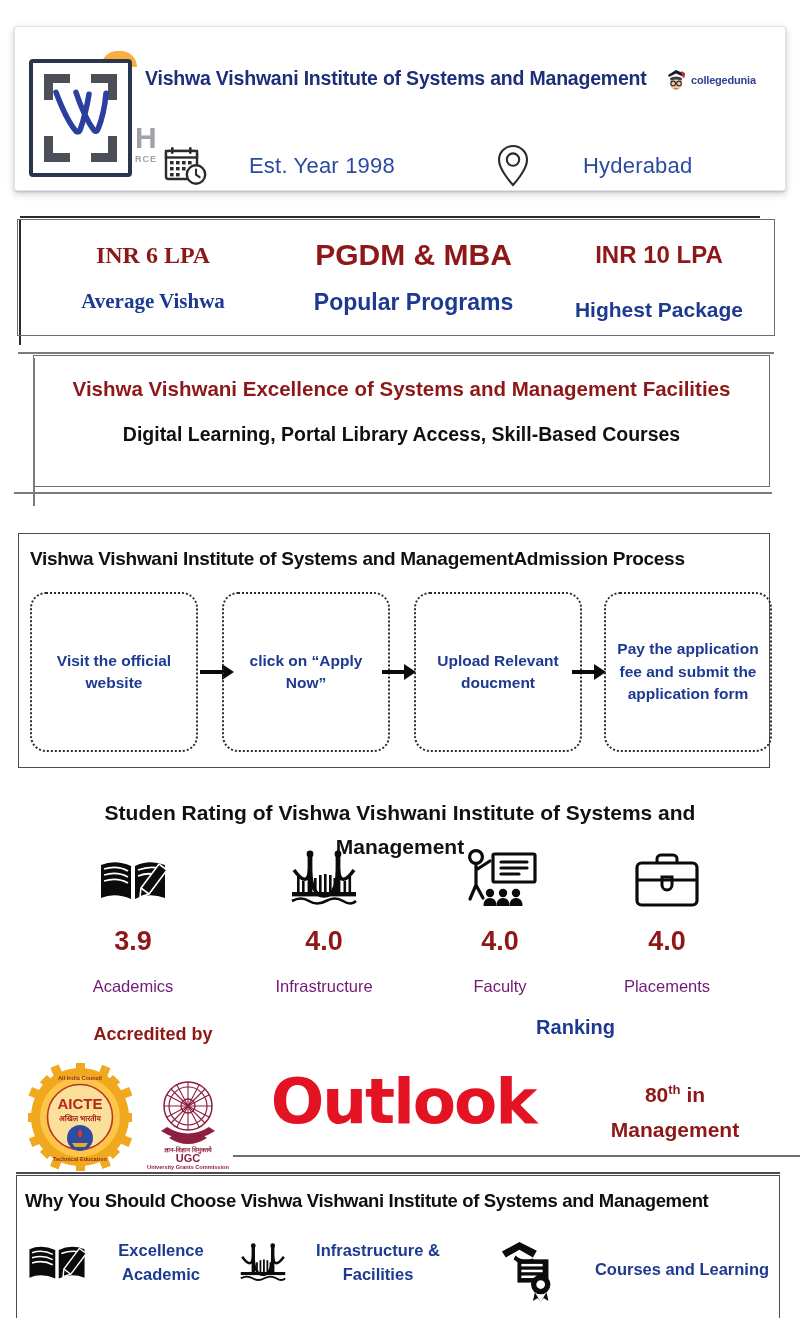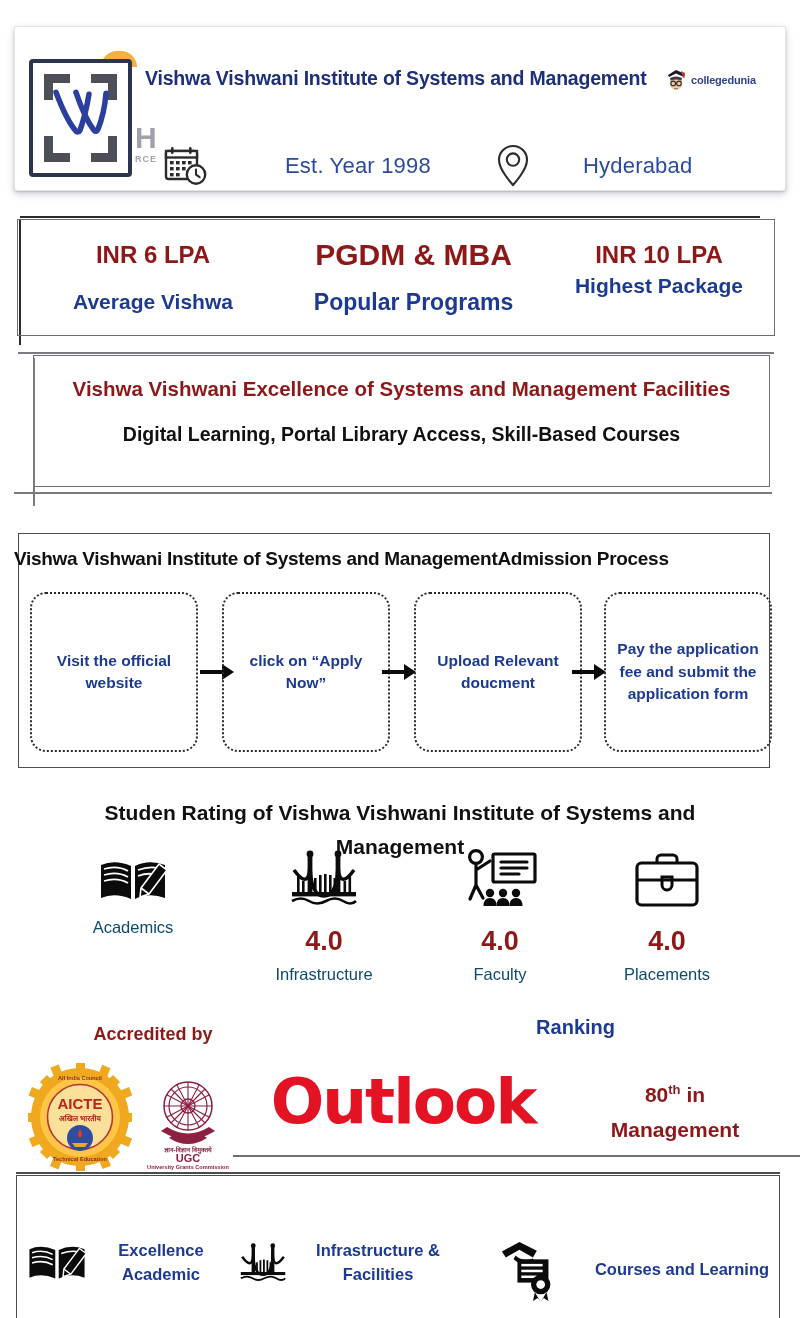--- a/index.html
+++ b/index.html
@@ -133,21 +133,21 @@
     text-align:center; font-size:20.5px; font-weight:700; color:#8e1717;
   }
   .fac-sub {
     position:absolute; left:33px; top:423px; width:737px;
     text-align:center; font-size:19.5px; font-weight:700; color:#101010;
   }
 
   
   .adm-frame { position:absolute; left:18px; top:533px; width:752px; height:235px; border:1.5px solid #4c4c50; }
   .adm-title {
-    position:absolute; left:14px; top:548px; width:742px;
+    position:absolute; left:30px; top:548px; width:742px;
     font-size:19px; font-weight:700; color:#101010; letter-spacing:-.3px;
     white-space:nowrap;
   }
   .step {
     position:absolute; top:592px;
     width:168px; height:160px;
     border:2px dotted #2b2b2b;
     border-radius:16px;
     display:flex; align-items:center; justify-content:center;
     padding:6px 8px;
@@ -169,21 +169,21 @@
 
   
   .rat-title {
     position:absolute; left:40px; top:796px; width:720px;
     text-align:center; font-size:21px; font-weight:700; color:#111;
     line-height:1.6;
   }
   .rat-col { position:absolute; top:848px; width:150px; text-align:center; }
   .rat-icon { height:62px; display:flex; align-items:flex-end; justify-content:center; }
   .rat-val { font-size:27px; font-weight:700; color:#8e1717; margin-top:16px; }
-  .rat-lab { font-size:16.5px; color:#0c4a6e; margin-top:8px; }
+  .rat-lab { font-size:16.5px; color:#701a75; margin-top:20px; }
 
   
   .acc-title {
     position:absolute; left:48px; top:1024px; width:210px;
     text-align:center; font-size:18px; font-weight:700; color:#8e1717;
   }
   .rank-title {
     position:absolute; left:435px; top:1016px; width:180px;
     text-align:right; font-size:20px; font-weight:700; color:#1d3a93;
   }
@@ -279,47 +279,47 @@
               <rect x="25" y="16" width="3.6" height="3.4"></rect>
             <rect x="7" y="22" width="3.6" height="3.4"></rect>
               <rect x="13" y="22" width="3.6" height="3.4"></rect>
             <rect x="19" y="22" width="3.6" height="3.4"></rect>
             <rect x="7" y="28" width="3.6" height="3.4"></rect>
               <rect x="13" y="28" width="3.6" height="3.4"></rect>
           </g>
           <circle cx="33" cy="29.5" r="9.2" fill="#fff" stroke="#2b2b2b" stroke-width="2.4"></circle>
           <path d="M33 24.5 v5.2 l3.6 2.4" stroke="#2b2b2b" stroke-width="2.1" fill="none" stroke-linecap="round"></path>
         </svg>
-        <span class="hdr-label" style="margin-left:76px;">Est. Year  1998</span>
+        <span class="hdr-label" style="margin-left:40px;">Est. Year  1998</span>
       </div>
       <div class="hdr-item">
         <svg width="40" height="48" viewBox="0 0 40 48">
           <path d="M20 4 C12.3 4 6 10.2 6 17.9 C6 28 20 43 20 43 C20 43 34 28 34 17.9 C34 10.2 27.7 4 20 4 Z" fill="none" stroke="#2b2b2b" stroke-width="2.1"></path>
           <circle cx="20" cy="17.6" r="6.2" fill="none" stroke="#2b2b2b" stroke-width="2.1"></circle>
         </svg>
         <span class="hdr-label" style="margin-left:50px;">Hyderabad</span>
       </div>
     </div>
   </div>
 
   <div class="pkg-line-top"></div>
   <div class="pkg-line-left"></div>
   <div class="pkg-outer"></div>
 
-  <div class="pkg-cell" style="left:33px; top:240px; width:240px;">
+  <div class="pkg-cell" style="left:33px; top:240px; width:240px;font-family:Liberation Serif, serif;">
     <div class="pkg-val">INR 6 LPA</div>
     <div class="pkg-lab" style="margin-top:18px;">Average  Vishwa</div>
   </div>
   <div class="pkg-cell" style="left:275px; top:236px; width:277px;">
     <div class="pkg-val big">PGDM &amp; MBA</div>
     <div class="pkg-lab" style="margin-top:14px; font-size:23px;">Popular Programs</div>
   </div>
   <div class="pkg-cell" style="left:553px; top:240px; width:212px;">
     <div class="pkg-val">INR 10 LPA</div>
-    <div class="pkg-lab" style="margin-top:2px;">Highest Package</div>
+    <div class="pkg-lab" style="margin-top:26px;">Highest Package</div>
   </div>
 
   <div class="fac-line-top"></div>
   <div class="fac-frame"></div>
   <div class="fac-line-left"></div>
   <div class="fac-line-bot"></div>
   <div class="fac-title">Vishwa Vishwani Excellence of Systems and Management Facilities</div>
   <div class="fac-sub">Digital Learning, Portal Library Access, Skill-Based Courses</div>
 
   <div class="adm-frame"></div>
@@ -362,20 +362,21 @@
         <path d="M38 14 q14 -7 30 -1 v33 q-16 -6 -30 1 Z" fill="#0b0b0b"></path>
         <path d="M7 17 q13 -4 24 2" stroke="#fff" stroke-width="1.8" fill="none"></path>
         <path d="M7 23 q13 -4 24 2" stroke="#fff" stroke-width="1.8" fill="none"></path>
         <path d="M7 29 q13 -4 24 2" stroke="#fff" stroke-width="1.8" fill="none"></path>
         <path d="M41 18 q11 -4 20 -2" stroke="#fff" stroke-width="1.8" fill="none"></path>
         <path d="M41 24 q8 -3 14 -2" stroke="#fff" stroke-width="1.8" fill="none"></path>
         <path d="M44 36 L62 12 l8 6 L52 42 l-9 3 Z" fill="#0b0b0b" stroke="#fff" stroke-width="1.6"></path>
         <path d="M44 36 l8 6" stroke="#fff" stroke-width="1.6"></path>
       </svg>
     </div>
+    <div class="rat-val">3.9</div>
     <div class="rat-lab">Academics</div>
   </div>
 
   <div class="rat-col" style="left:249px;">
     <div class="rat-icon">
       <svg width="72" height="62" viewBox="0 0 72 62" class="ico">
         <circle cx="22" cy="6" r="3.4" fill="#0b0b0b"></circle>
           <circle cx="50" cy="6" r="3.4" fill="#0b0b0b"></circle>
         <rect x="19.6" y="8" width="4.8" height="38" fill="#0b0b0b"></rect>
         <rect x="47.6" y="8" width="4.8" height="38" fill="#0b0b0b"></rect>
@@ -502,20 +503,21 @@
     <div>
       <span>80</span><sup>th</sup><span> in</span>
     </div>
     <div>Management</div>
   </div>
 
   <div class="acc-rule"></div>
 
   <div class="why-top-rule"></div>
   <div class="why-frame"></div>
+  <div class="why-title">Why You Should Choose Vishwa Vishwani Institute of Systems and Management</div>
 
   <div class="why-item" style="left:26px;">
     <span>
       <svg width="62" height="50" viewBox="0 0 72 58" class="ico">
         <path d="M4 13 q14 -6 30 1 v33 q-16 -7 -30 -1 Z" fill="#0b0b0b"></path>
         <path d="M38 14 q14 -7 30 -1 v33 q-16 -6 -30 1 Z" fill="#0b0b0b"></path>
         <path d="M7 17 q13 -4 24 2" stroke="#fff" stroke-width="1.8" fill="none"></path>
         <path d="M7 23 q13 -4 24 2" stroke="#fff" stroke-width="1.8" fill="none"></path>
         <path d="M7 29 q13 -4 24 2" stroke="#fff" stroke-width="1.8" fill="none"></path>
         <path d="M41 18 q11 -4 20 -2" stroke="#fff" stroke-width="1.8" fill="none"></path>

